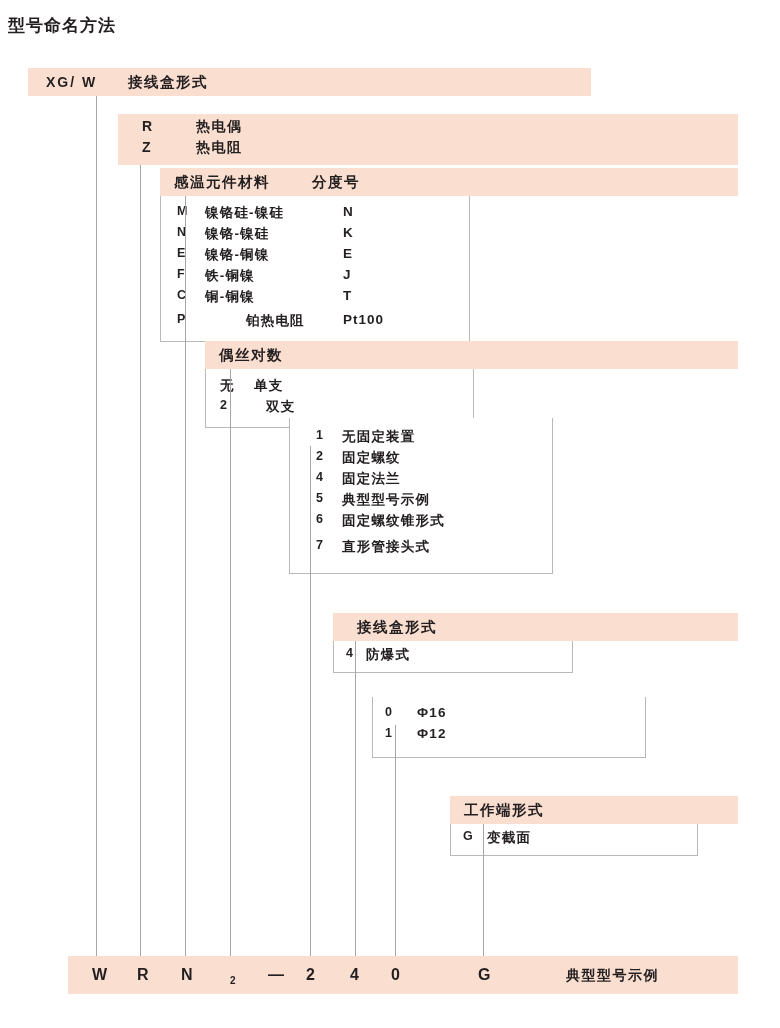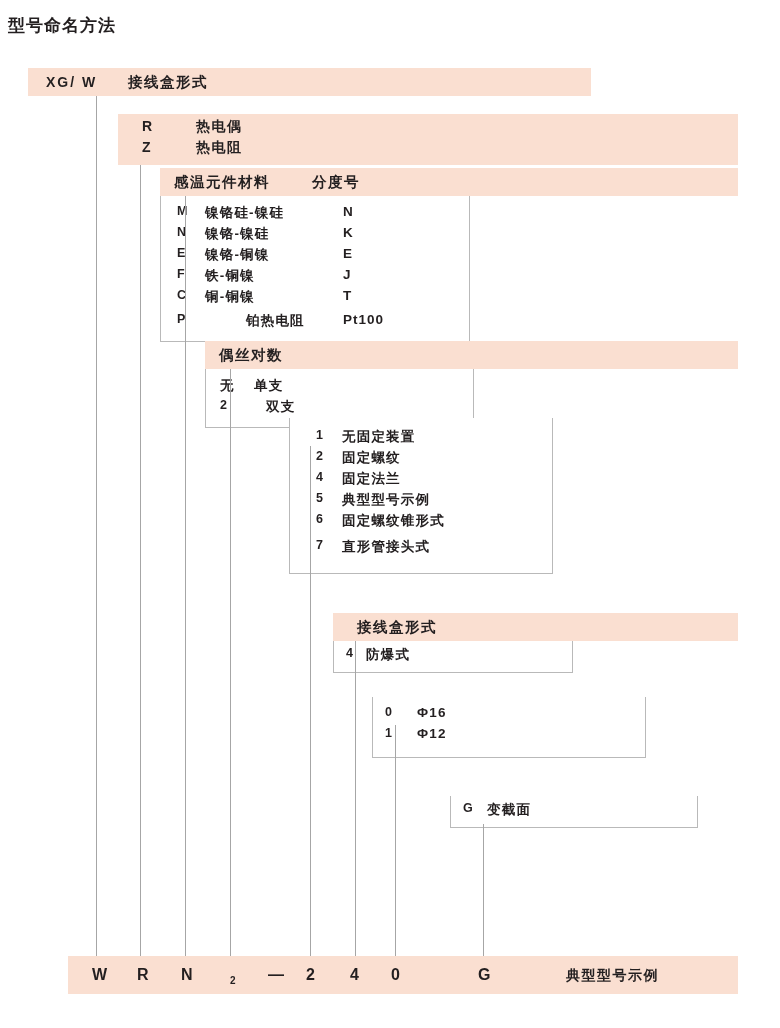--- a/index.html
+++ b/index.html
@@ -255,20 +255,23 @@
       <span class="t" style="left:44px;">Φ16</span>
     </div>
     <div class="row">
       <span class="c" style="left:12px;">1</span>
       <span class="t" style="left:44px;">Φ12</span>
     </div>
   </div>
 </div>
 
 <div class="node" style="left:450px; top:796px; width:288px;">
+  <div class="band" style="width:288px;">
+    <span class="hdr" style="left:14px;">工作端形式</span>
+  </div>
   <div class="body" style="width:248px; padding:5px 0 5px 0;">
     <div class="row">
       <span class="c" style="left:12px;">G</span>
       <span class="t" style="left:36px;">变截面</span>
     </div>
   </div>
 </div>
 
 <div class="vline" style="left:96px;  top:96px;  height:860px;"></div>
 <div class="vline" style="left:140px; top:165px; height:791px;"></div>

